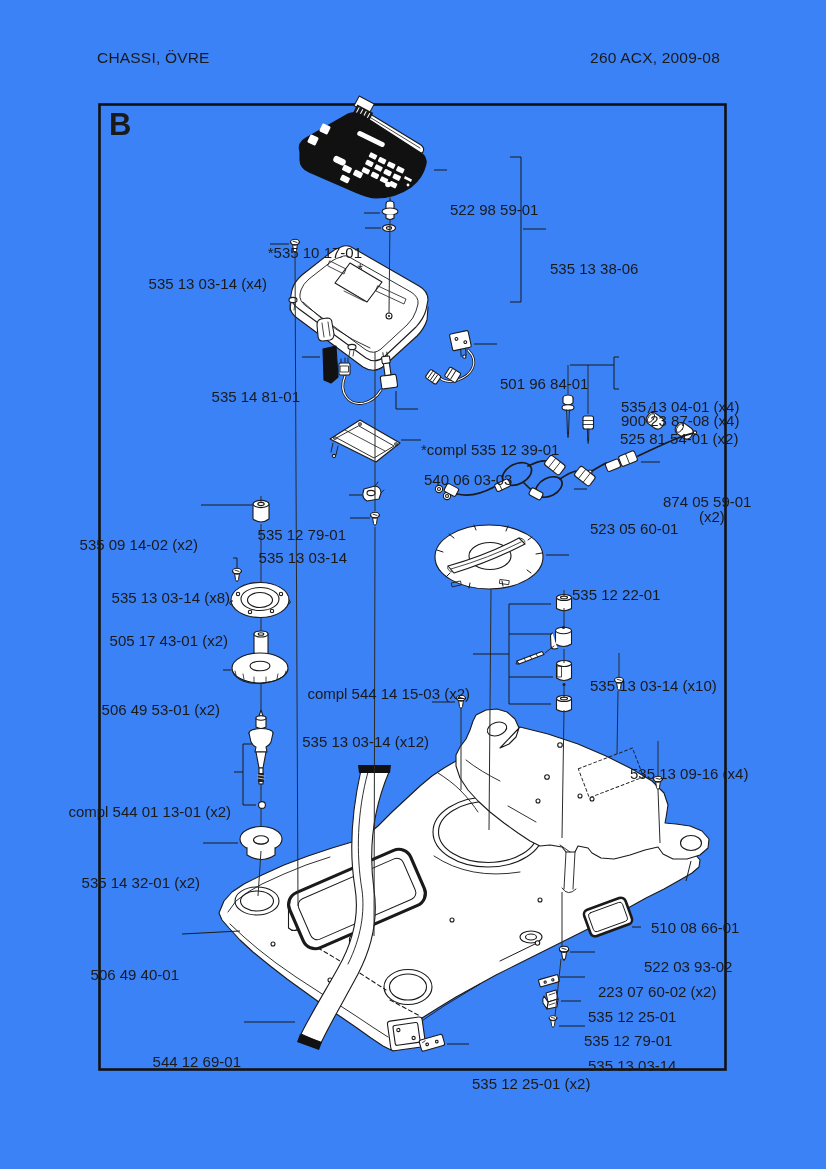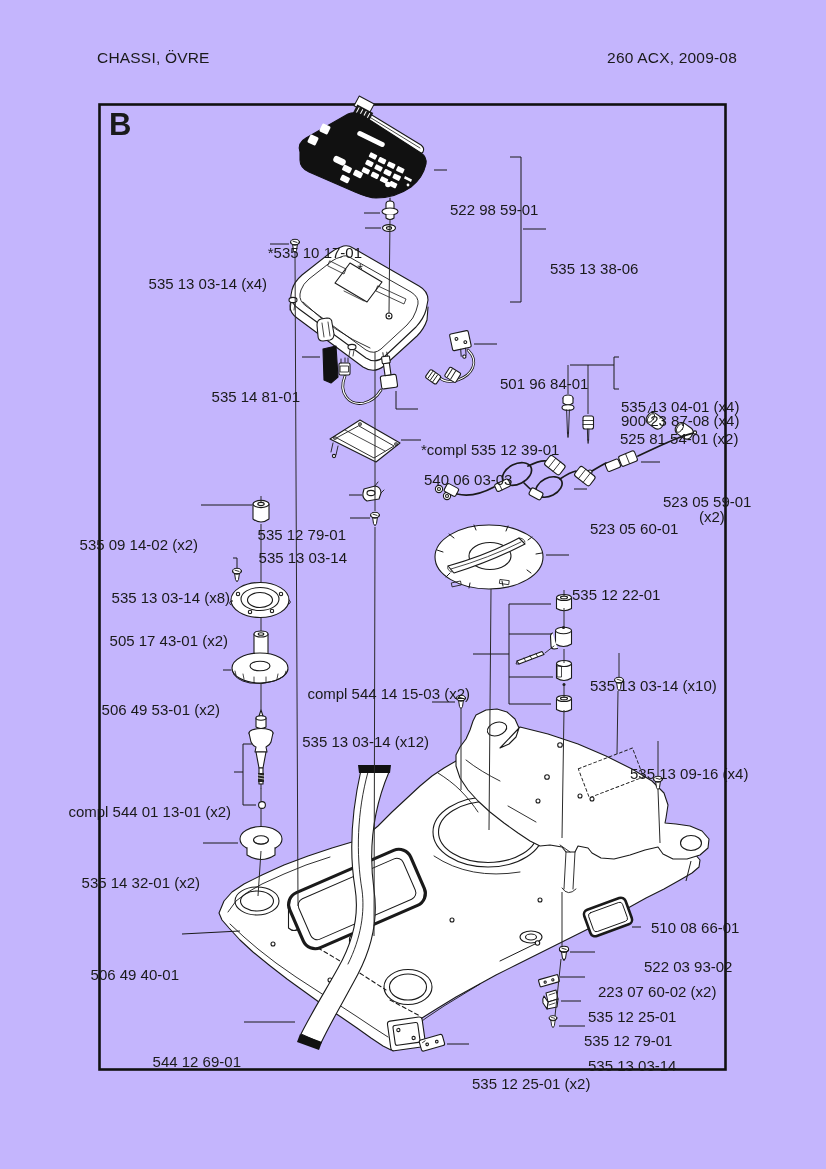--- a/index.html
+++ b/index.html
@@ -1,21 +1,21 @@
 <!DOCTYPE html>
 <html><head>
 <meta charset="utf-8">
 <style>
   html,body{margin:0;padding:0;background:#fff;}
-  #page{position:relative;width:826px;height:1169px;background:#c4b5fd;overflow:hidden;
+  #page{position:relative;width:826px;height:1169px;background:#3b82f6;overflow:hidden;
         font-family:"Liberation Sans",sans-serif;color:#1a1a1a;}
   #art{position:absolute;left:0;top:0;}
   .hdr{position:absolute;top:49px;font-size:15.5px;letter-spacing:.2px;white-space:nowrap;}
   #hdr-left{left:97px;}
-  #hdr-right{right:89px;}
+  #hdr-right{right:106px;}
   #sec-letter{position:absolute;left:109px;top:109px;font-size:31px;font-weight:bold;line-height:1;}
   .co{position:absolute;font-size:15px;line-height:1;white-space:nowrap;transform:translateY(-50%);margin-top:39px;}
   .co b{font-weight:normal;}
   svg *{vector-effect:none;}
 </style>
 </head>
 <body>
 
 <div id="page">
 
@@ -516,21 +516,21 @@
   <div class="co" style="right:463px;top:229px"><span>*</span></div>
   <div class="co" style="left:550px;top:229px"><span>535 13 38-06</span></div>
   <div class="co" style="right:559px;top:244px"><span>535 13 03-14</span> <b>(x4)</b></div>
   <div class="co" style="right:526px;top:357px"><span>535 14 81-01</span></div>
   <div class="co" style="left:500px;top:344px"><span>501 96 84-01</span></div>
   <div class="co" style="left:421px;top:410px"><b>*compl</b> <span>535 12 39-01</span></div>
   <div class="co" style="left:424px;top:440px"><span>540 06 03-03</span></div>
   <div class="co" style="left:621px;top:367px"><span>535 13 04-01</span> <b>(x4)</b></div>
   <div class="co" style="left:621px;top:381px"><span>900 23 87-08</span> <b>(x4)</b></div>
   <div class="co" style="left:620px;top:399px"><span>525 81 54-01</span> <b>(x2)</b></div>
-  <div class="co" style="left:663px;top:462px"><span>523 05 59-01</span></div>
+  <div class="co" style="left:663px;top:462px"><span>874 05 59-01</span></div>
   <div class="co" style="left:699px;top:477px"><b>(x2)</b></div>
   <div class="co" style="left:590px;top:489px"><span>523 05 60-01</span></div>
   <div class="co" style="right:480px;top:495px"><span>535 12 79-01</span></div>
   <div class="co" style="right:479px;top:518px"><span>535 13 03-14</span></div>
   <div class="co" style="right:628px;top:505px"><span>535 09 14-02</span> <b>(x2)</b></div>
   <div class="co" style="left:572px;top:555px"><span>535 12 22-01</span></div>
   <div class="co" style="right:596px;top:558px"><span>535 13 03-14</span> <b>(x8)</b></div>
   <div class="co" style="right:598px;top:601px"><span>505 17 43-01</span> <b>(x2)</b></div>
   <div class="co" style="right:606px;top:670px"><span>506 49 53-01</span> <b>(x2)</b></div>
   <div class="co" style="right:356px;top:654px"><b>compl</b> <span>544 14 15-03</span> <b>(x2)</b></div>

